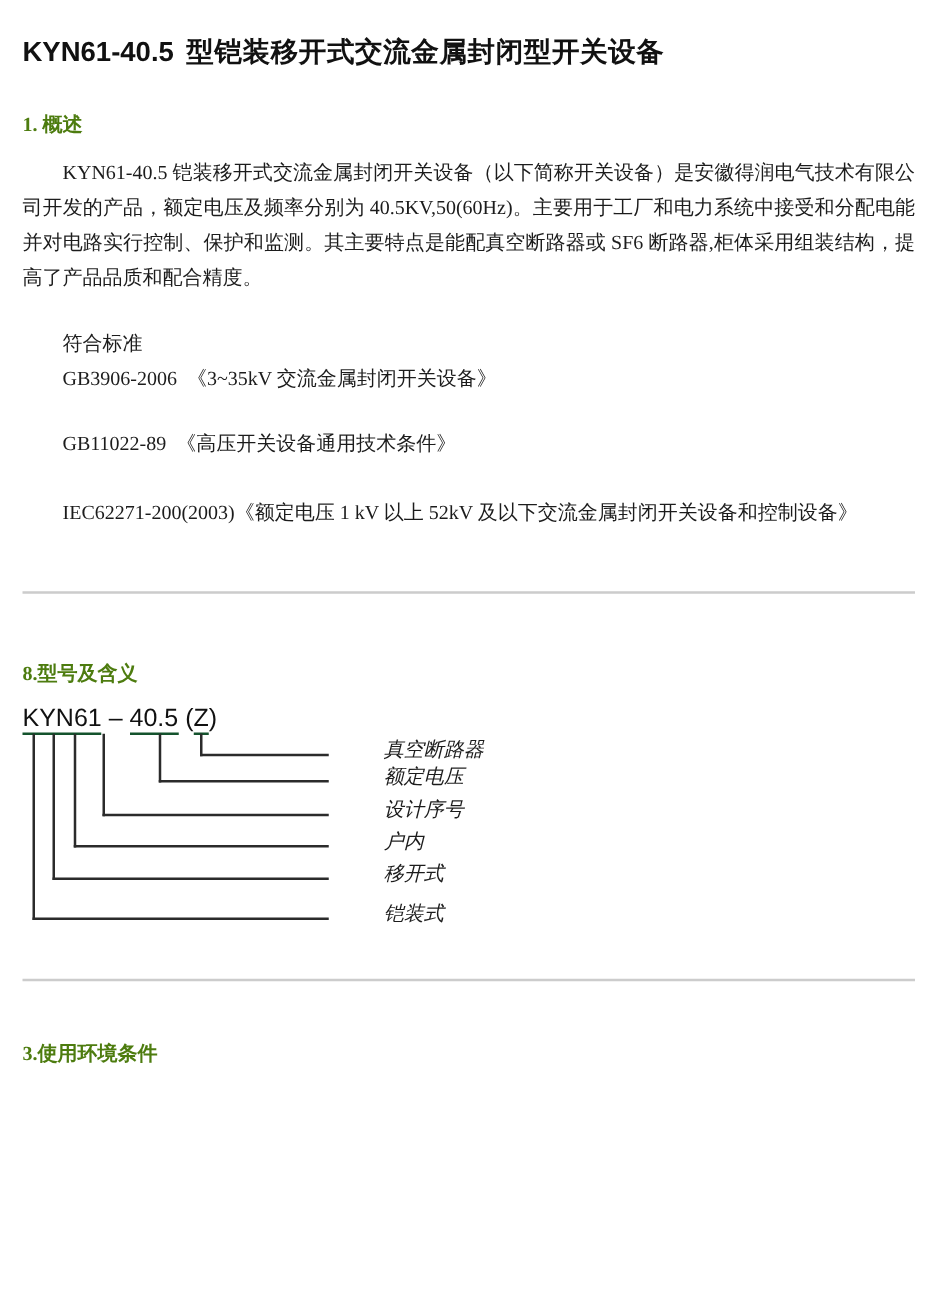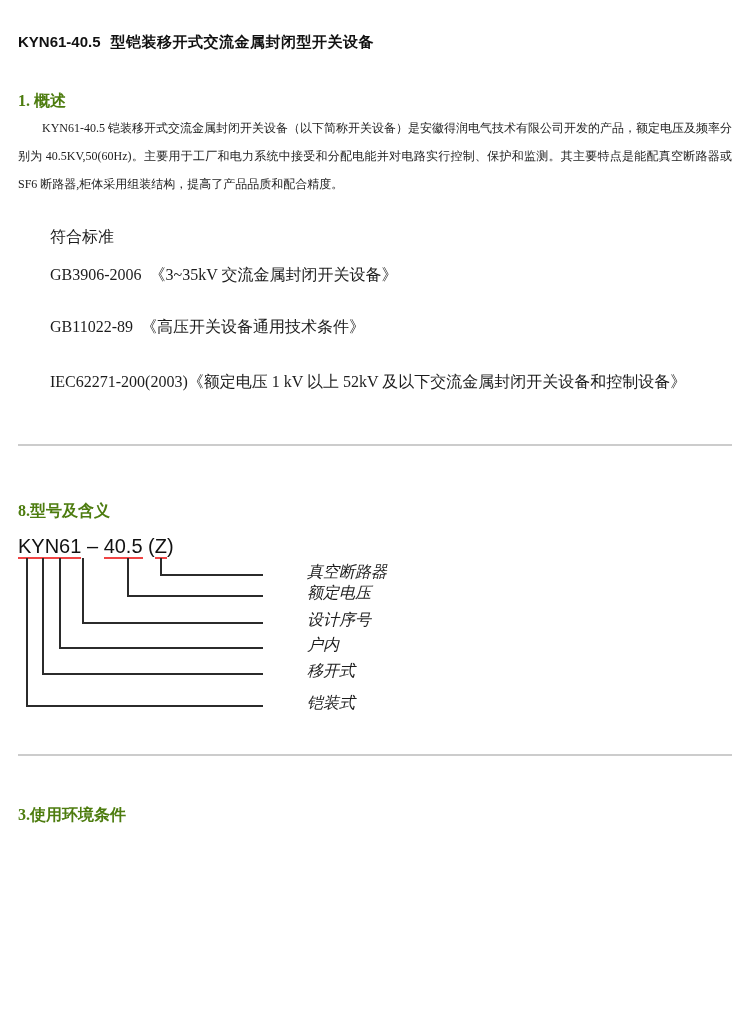--- a/index.html
+++ b/index.html
@@ -16,54 +16,53 @@
     width: 750px;
     height: 1035px;
     padding: 0 18px;
     box-sizing: border-box;
   }
   
   .doc-title {
     margin: 28px 0 0 0;
     font-family: "Liberation Sans", "DejaVu Sans", sans-serif;
     font-weight: bold;
-    font-size: 15px;
+    font-size: 22px;
     line-height: 28px;
     color: #111111;
     letter-spacing: 0.5px;
   }
   .doc-title .model { letter-spacing: 0; }
   .doc-title .suffix { margin-left: 10px; }
   
   .sec-heading {
     color: #4d7c0f;
     font-weight: bold;
     font-size: 16px;
     line-height: 18px;
     margin: 0;
   }
   .h-sec1 { margin-top: 36px; }
   .h-sec2 { margin-top: 56px; }
   .h-sec3 { margin-top: 50px; }
   
   .overview-para {
-    margin: 4px 0 0 0;
-    font-size: 12px;
+    margin: 15px 0 0 0;
+    font-size: 16px;
     line-height: 28px;
     text-indent: 2em;
     text-align: justify;
     white-space: pre-wrap;
   }
   .standards-block { margin-top: 25px; }
   .std-line {
     font-size: 16px;
     line-height: 28px;
     padding-left: 32px;
     white-space: pre-wrap;
-    margin-top: 10px;
   }
   .std-gap1 { margin-top: 24px; }
   .std-gap2 { margin-top: 27px; }
   
   .divider {
     border: none;
     border-top: 2px solid #cccccc;
     margin: 0;
   }
   .divider-1 { margin-top: 48px; }
@@ -77,21 +76,21 @@
   .model-formula {
     position: absolute;
     left: 0; top: 0;
     font-family: "Liberation Sans", "DejaVu Sans", sans-serif;
     font-size: 20px;
     line-height: 24px;
     color: #111111;
     white-space: pre;
   }
   .model-formula .u {
-    border-bottom: 2px solid #ef4444;
+    border-bottom: 2px solid #14532d;
     padding-bottom: 0px;
   }
   .conn {
     position: absolute;
     top: 24px;
     border-left: 2px solid #2b2b2b;
     border-bottom: 2px solid #2b2b2b;
     box-sizing: border-box;
   }
   .diag-label {

